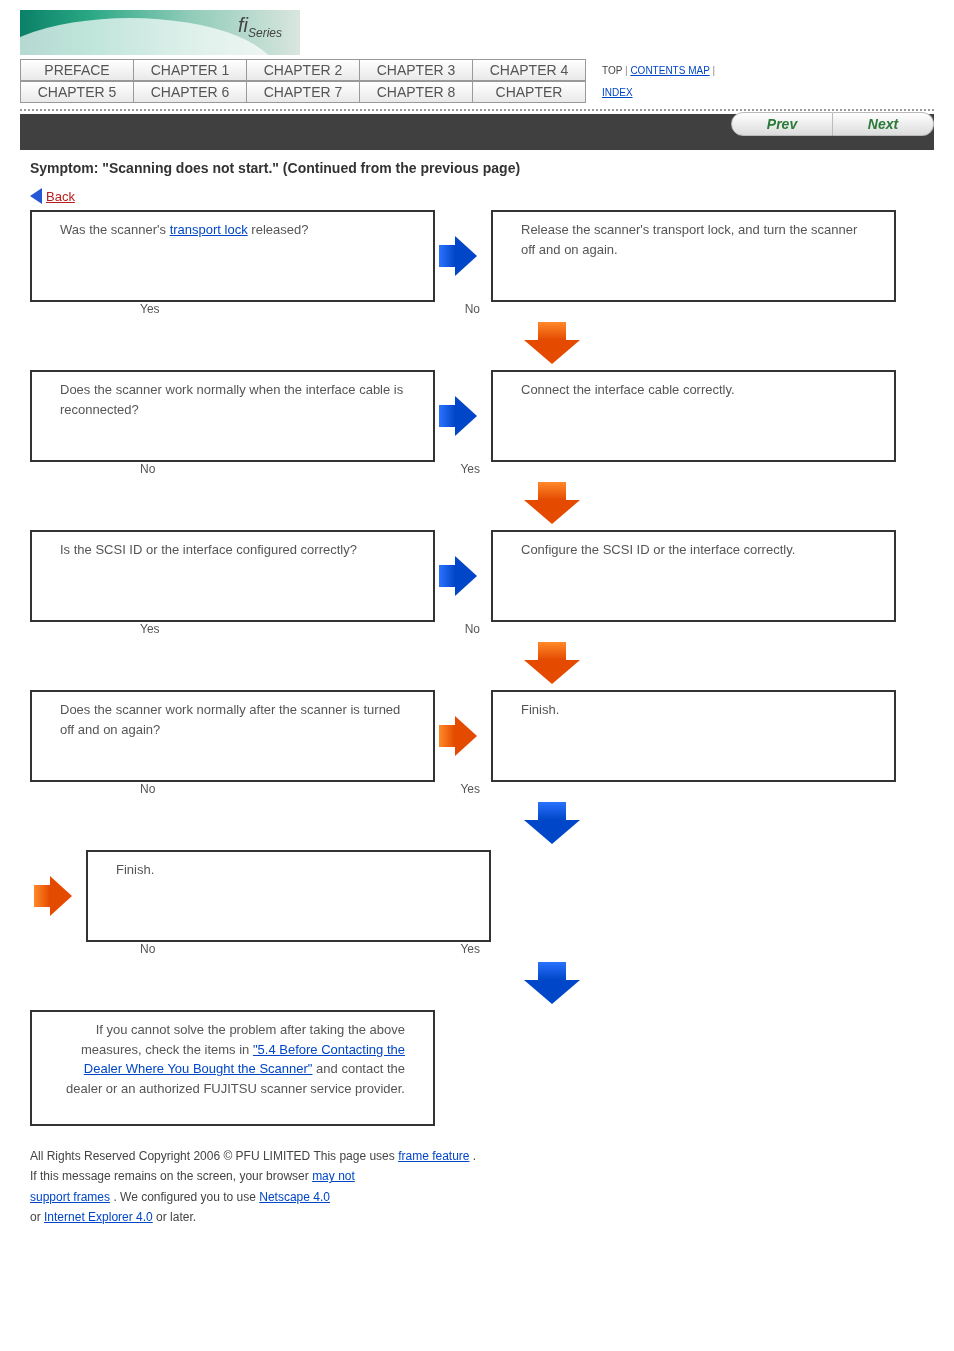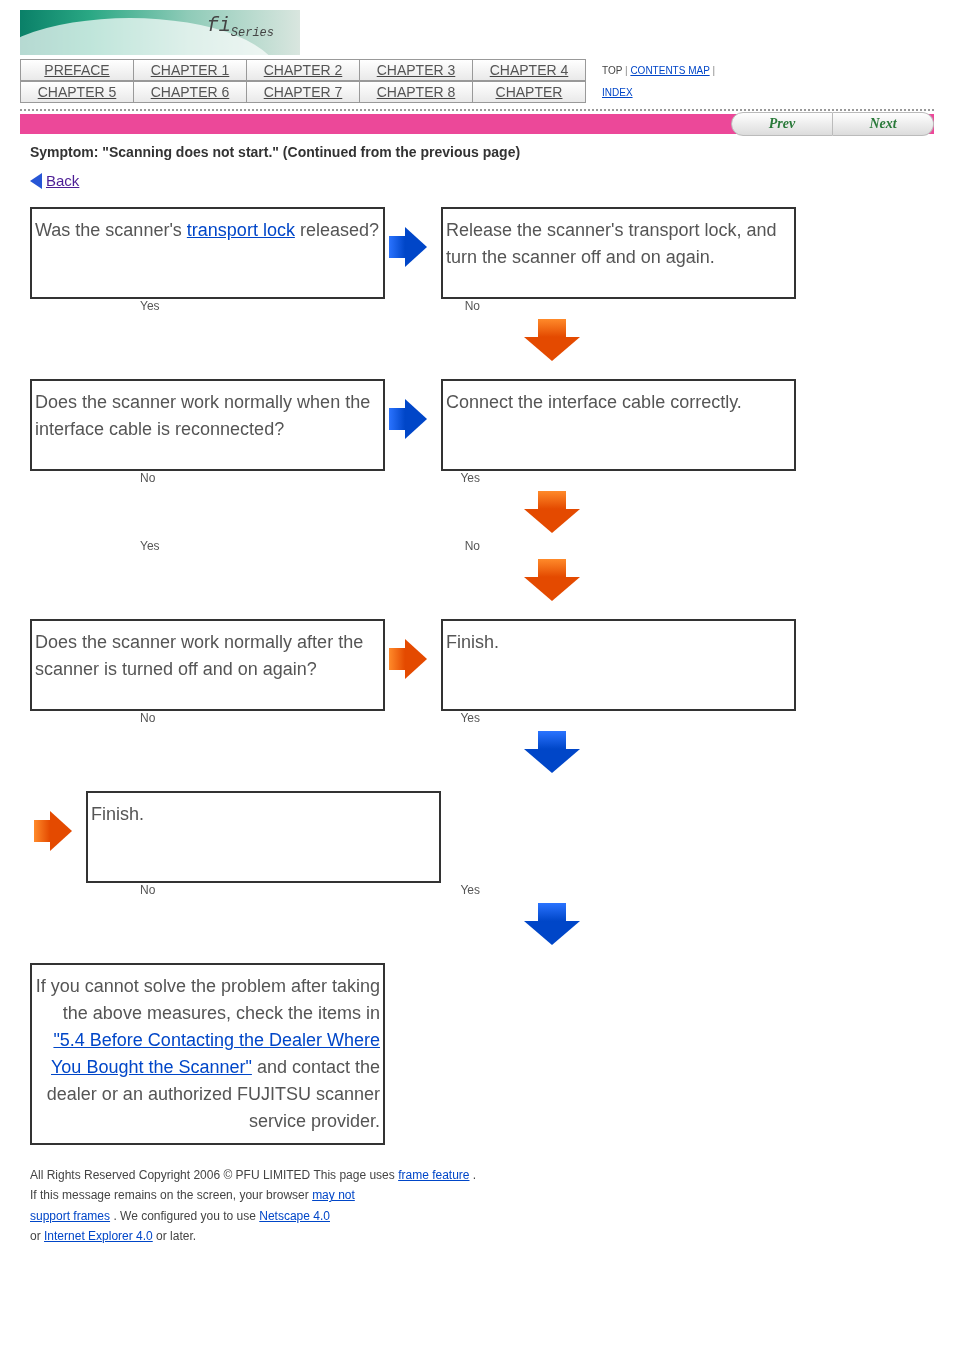--- a/index.html
+++ b/index.html
@@ -34,23 +34,23 @@
   }
   .banner {
     width: 280px;
     height: 45px;
     background: linear-gradient(90deg, #0a8068 0%, #2aa884 25%, #8fcbb8 60%, #d9e6df 100%);
     position: relative;
     overflow: hidden;
   }
   .banner .fi {
     position: absolute;
-    right: 26px;
+    right: 18px;
     top: 4px;
-    font-family: Liberation Mono, monospace;
+    font-family: Liberation Sans, sans-serif;
     font-style: italic;
     font-size: 20px;
     color: #444;
     text-align: right;
   }
   .banner .fi sub { font-size: 12px; font-style: italic; }
   .banner .curve {
     position: absolute;
     width: 300px;
     height: 120px;
@@ -64,21 +64,20 @@
     display: flex;
     padding: 0 20px;
     align-items: center;
     font-size: 13px;
     color: #444;
   }
   .tabs {
     display: flex;
     border: 1px solid #999;
     border-right: none;
-    text-decoration: underline;
   }
   .tab {
     border-right: 1px solid #999;
     width: 112px;
     text-align: center;
     padding: 2px 0;
     background: linear-gradient(#fff, #e9e9e9);
     font-family: "Trebuchet MS", Arial, sans-serif;
     color: #555;
     font-size: 14px;
@@ -91,28 +90,27 @@
   .rightlinks a { color: #0046c8; text-decoration: underline; cursor: pointer; }
   .sep { color: #888; }
 
   .dots {
     margin: 6px 20px 0 20px;
     border-top: 2px dotted #999;
     height: 0;
   }
   .graybar {
     margin: 3px 20px 0 20px;
-    height: 20px;
-    background: #ec4899;
+    height: 36px;
+    background: #404040;
     display: flex;
     justify-content: flex-end;
     align-items: center;
     padding-right: 0;
     position: relative;
-    font-family: Liberation Serif, serif;
   }
   .pnwrap {
     display: flex;
     position: absolute;
     right: 0;
     top: -2px;
   }
   .pn {
     width: 100px;
     height: 22px;
@@ -143,38 +141,37 @@
     margin: 12px 0 6px 30px;
     cursor: pointer;
   }
   .tri-left {
     width: 0; height: 0;
     border-top: 8px solid transparent;
     border-bottom: 8px solid transparent;
     border-right: 12px solid #2756d6;
     margin-right: 4px;
   }
-  .backrow a { color: #4c1d95; text-decoration: underline; font-size: 15px; }
+  .backrow a { color: #b91c1c; text-decoration: underline; font-size: 13px; }
 
   .flow {
     margin: 0 30px 20px 30px;
   }
   .fr {
     display: flex;
     align-items: center;
   }
   .box {
     border: 2px solid #333;
     width: 345px;
     min-height: 72px;
-    padding: 8px 3px;
-    font-size: 18px;
+    padding: 8px 28px;
+    font-size: 13px;
     line-height: 1.5;
     color: #555;
-    margin-top: 12px;
   }
   .box.tall { min-height: 96px; text-align: right; }
   .box a { color: #0046c8; text-decoration: underline; cursor: pointer; }
 
   .arrow-down {
     margin: 6px 0 6px 150px;
   }
   .arrow-down .shaft {
     width: 28px; height: 18px; margin: 0 auto;
   }
@@ -317,20 +314,28 @@
     <div style="font-size:12px;color:#555;display:flex;width:200px;justify-content:space-between">
       <span>No</span>
       <span style="margin-right:-140px">Yes</span>
     </div>
   </div>
   <div class="arrow-down orange">
       <div class="shaft"></div>
       <div class="head"></div>
     </div>
 
+  <div class="fr">
+    <div class="box">Is the SCSI ID or the interface configured correctly?</div>
+    <div class="arrow-right rblue">
+        <div class="shaft"></div>
+        <div class="head"></div>
+      </div>
+    <div class="box">Configure the SCSI ID or the interface correctly.</div>
+  </div>
   <div style="display:flex;">
     <div style="width:110px"></div>
     <div style="font-size:12px;color:#555;display:flex;width:200px;justify-content:space-between">
       <span>Yes</span>
       <span style="margin-right:-140px">No</span>
     </div>
   </div>
   <div class="arrow-down orange">
       <div class="shaft"></div>
       <div class="head"></div>

